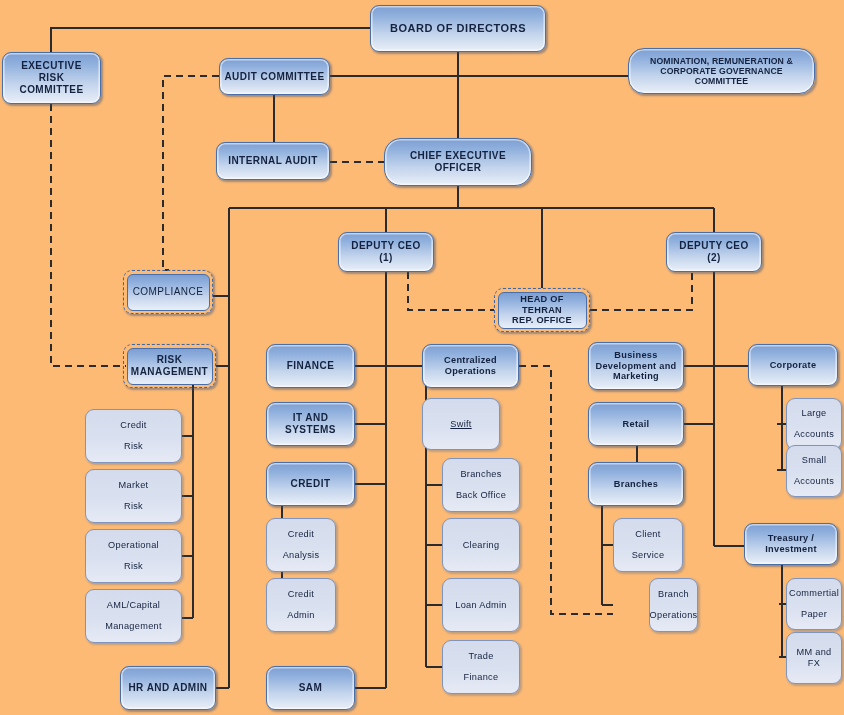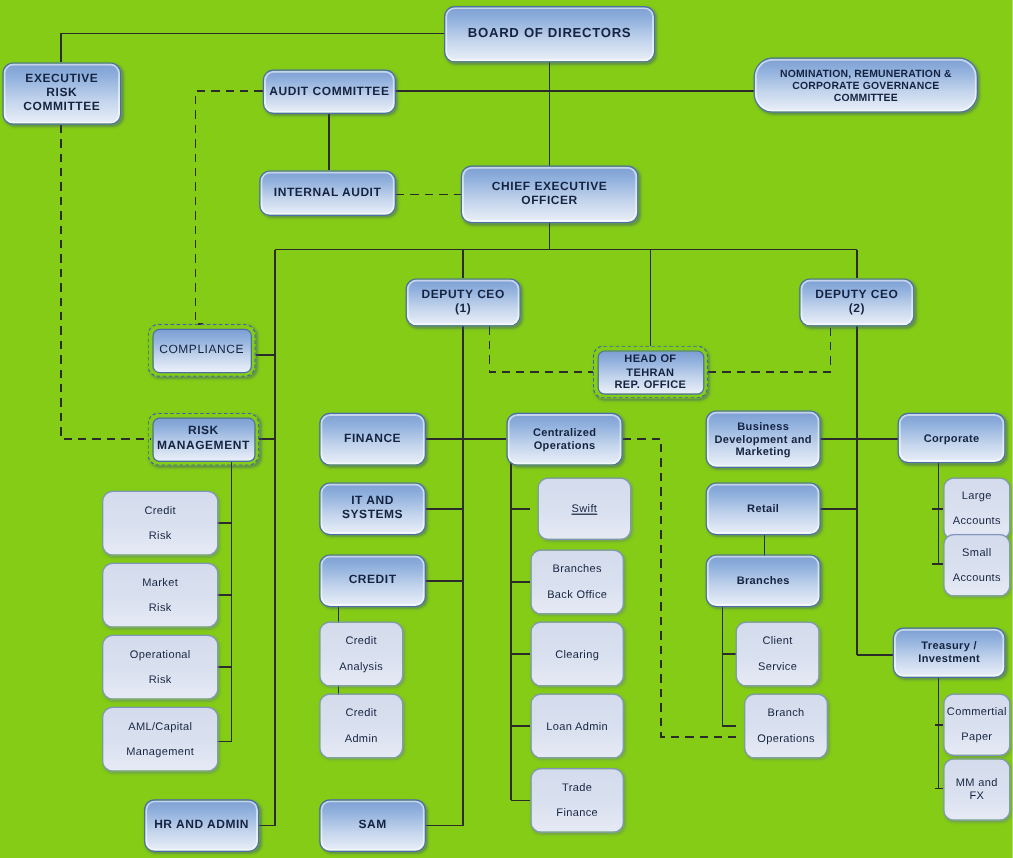--- a/index.html
+++ b/index.html
@@ -1,17 +1,17 @@
 <!DOCTYPE html>
 <html><head>
 <meta charset="utf-8">
 <style>
   html,body{margin:0;padding:0;background:#ffffff;}
   body{font-family:"Liberation Sans", sans-serif;}
-  #canvas{position:relative;width:844px;height:715px;background:#84cc16;overflow:hidden;}
+  #canvas{position:relative;width:844px;height:715px;background:#fdba74;overflow:hidden;}
   #wires{position:absolute;left:0;top:0;width:844px;height:715px;}
 
   .node{position:absolute;box-sizing:border-box;display:flex;align-items:center;justify-content:center;text-align:center;
         border-radius:9px;color:#14223f;line-height:1.18;z-index:3;}
   .node span{display:block;padding:0 4px;}
 
   
   .dark{
     background:linear-gradient(to bottom,#7d9fd2 0%,#90b0dd 22%,#c3d4ec 62%,#e9eff8 100%);
     border:1.4px solid #4a6fa8;
@@ -164,21 +164,21 @@
   </div>
 
   <div class="node dark fs85" style="left:628px;top:48px;width:187px;height:46px;border-radius:16px;">
     <span><b>NOMINATION, REMUNERATION &amp;</b><br><b>CORPORATE GOVERNANCE COMMITTEE</b></span>
   </div>
 
   <div class="node dark fs10" style="left:216px;top:142px;width:114px;height:38px;">
     <span>INTERNAL AUDIT</span>
   </div>
 
-  <div class="node dark fs10" style="left:384px;top:138px;width:148px;height:48px;">
+  <div class="node dark fs10" style="left:384px;top:138px;width:148px;height:48px;border-radius:17px;">
     <span><b>CHIEF EXECUTIVE</b><br><b>OFFICER</b></span>
   </div>
 
   <div class="node dark fs10" style="left:338px;top:232px;width:96px;height:40px;">
     <span><b>DEPUTY CEO</b><br><b>(1)</b></span>
   </div>
 
   <div class="node dark fs10" style="left:666px;top:232px;width:96px;height:40px;">
     <span><b>DEPUTY CEO</b><br><b>(2)</b></span>
   </div>
@@ -230,21 +230,21 @@
   <div class="node light fs9" style="left:266px;top:578px;width:70px;height:54px;">
     <span><span>Credit</span><br><span>Admin</span></span>
   </div>
   <div class="node dark fs10" style="left:266px;top:666px;width:89px;height:44px;">
     <span>SAM</span>
   </div>
 
   <div class="node dark fs9" style="left:422px;top:344px;width:97px;height:44px;">
     <span><b>Centralized</b><br><b>Operations</b></span>
   </div>
-  <div class="node light fs9" style="left:448px;top:398px;width:78px;height:52px;text-decoration:underline;">
+  <div class="node light fs9" style="left:422px;top:398px;width:78px;height:52px;text-decoration:underline;">
     <span>Swift</span>
   </div>
   <div class="node light fs9" style="left:442px;top:458px;width:78px;height:54px;">
     <span><span>Branches</span><br><span>Back Office</span></span>
   </div>
   <div class="node light fs9" style="left:442px;top:518px;width:78px;height:54px;">
     <span>Clearing</span>
   </div>
   <div class="node light fs9" style="left:442px;top:578px;width:78px;height:54px;">
     <span>Loan Admin</span>
@@ -258,21 +258,21 @@
   </div>
   <div class="node dark fs9" style="left:588px;top:402px;width:96px;height:44px;">
     <span>Retail</span>
   </div>
   <div class="node dark fs9" style="left:588px;top:462px;width:96px;height:44px;">
     <span>Branches</span>
   </div>
   <div class="node light fs9" style="left:613px;top:518px;width:70px;height:54px;">
     <span><span>Client</span><br><span>Service</span></span>
   </div>
-  <div class="node light fs9" style="left:620px;top:578px;width:70px;height:54px;text-align:center;">
+  <div class="node light fs9" style="left:649px;top:578px;width:49px;height:54px;text-align:center;">
     <span><span>Branch</span><br><span>Operations</span></span>
   </div>
 
   <div class="node dark fs9" style="left:748px;top:344px;width:90px;height:42px;">
     <span>Corporate</span>
   </div>
   <div class="node light fs9" style="left:786px;top:398px;width:56px;height:52px;">
     <span><span>Large</span><br><span>Accounts</span></span>
   </div>
   <div class="node light fs9" style="left:786px;top:445px;width:56px;height:52px;">

